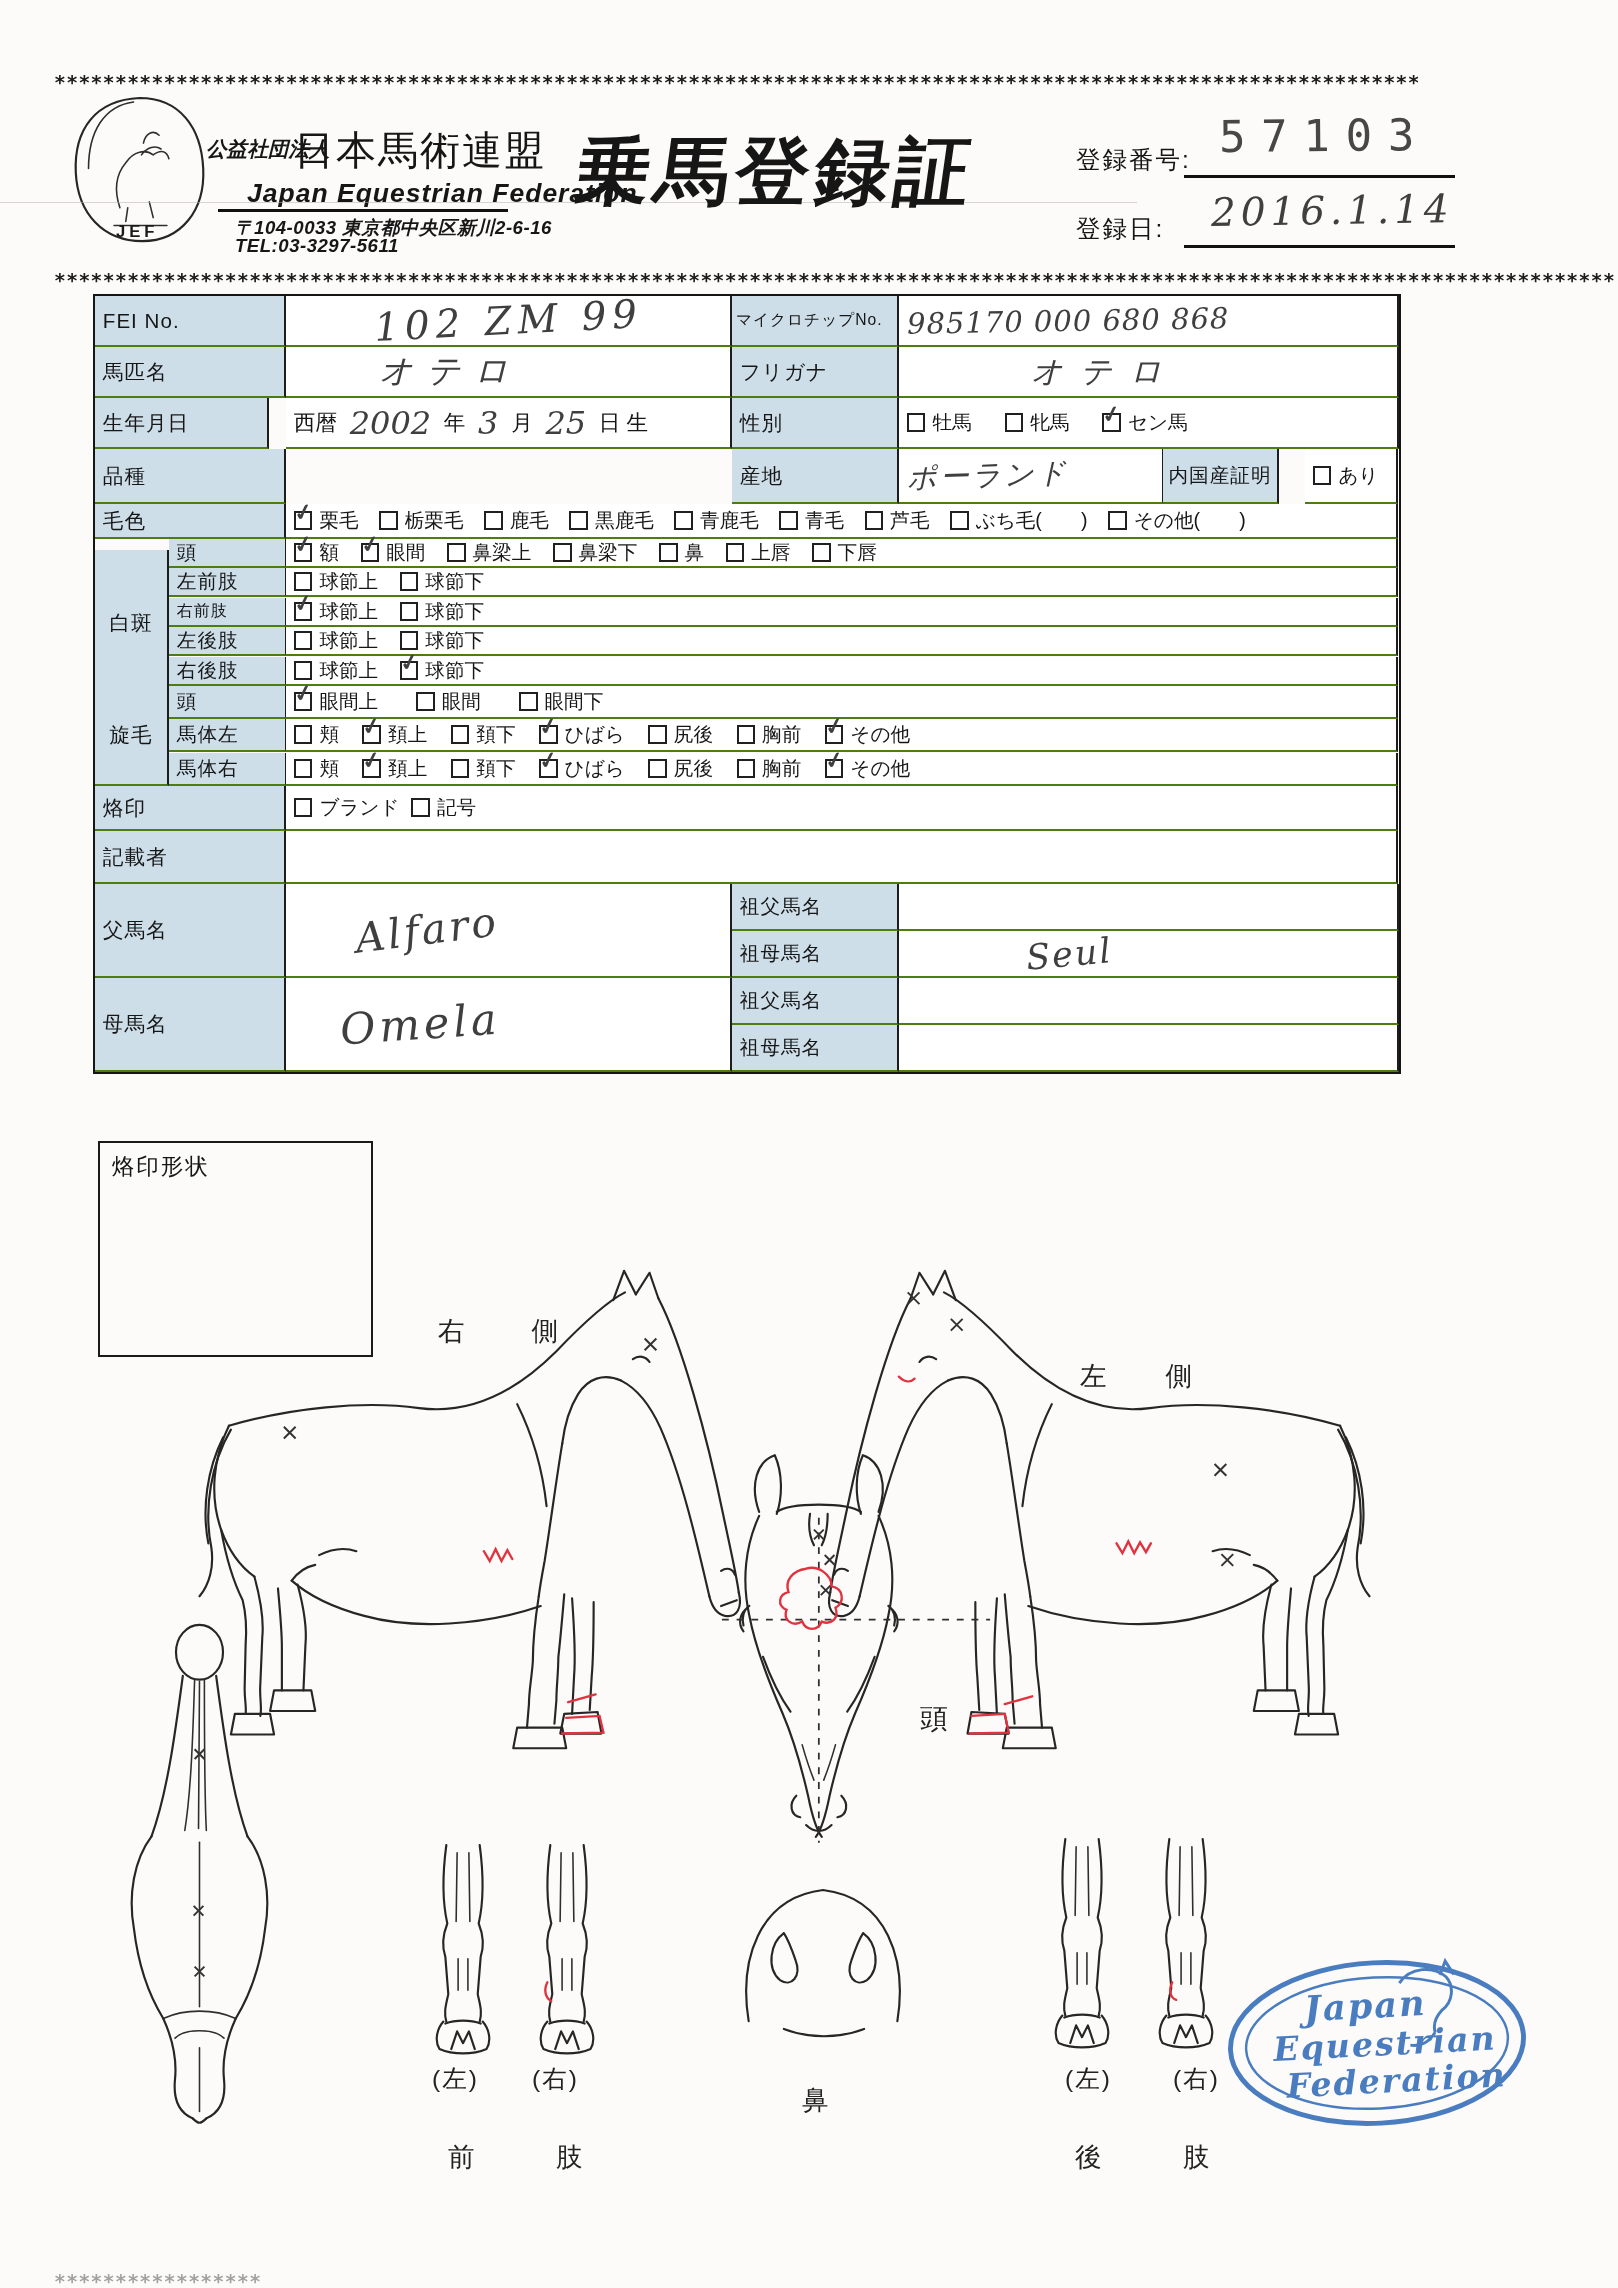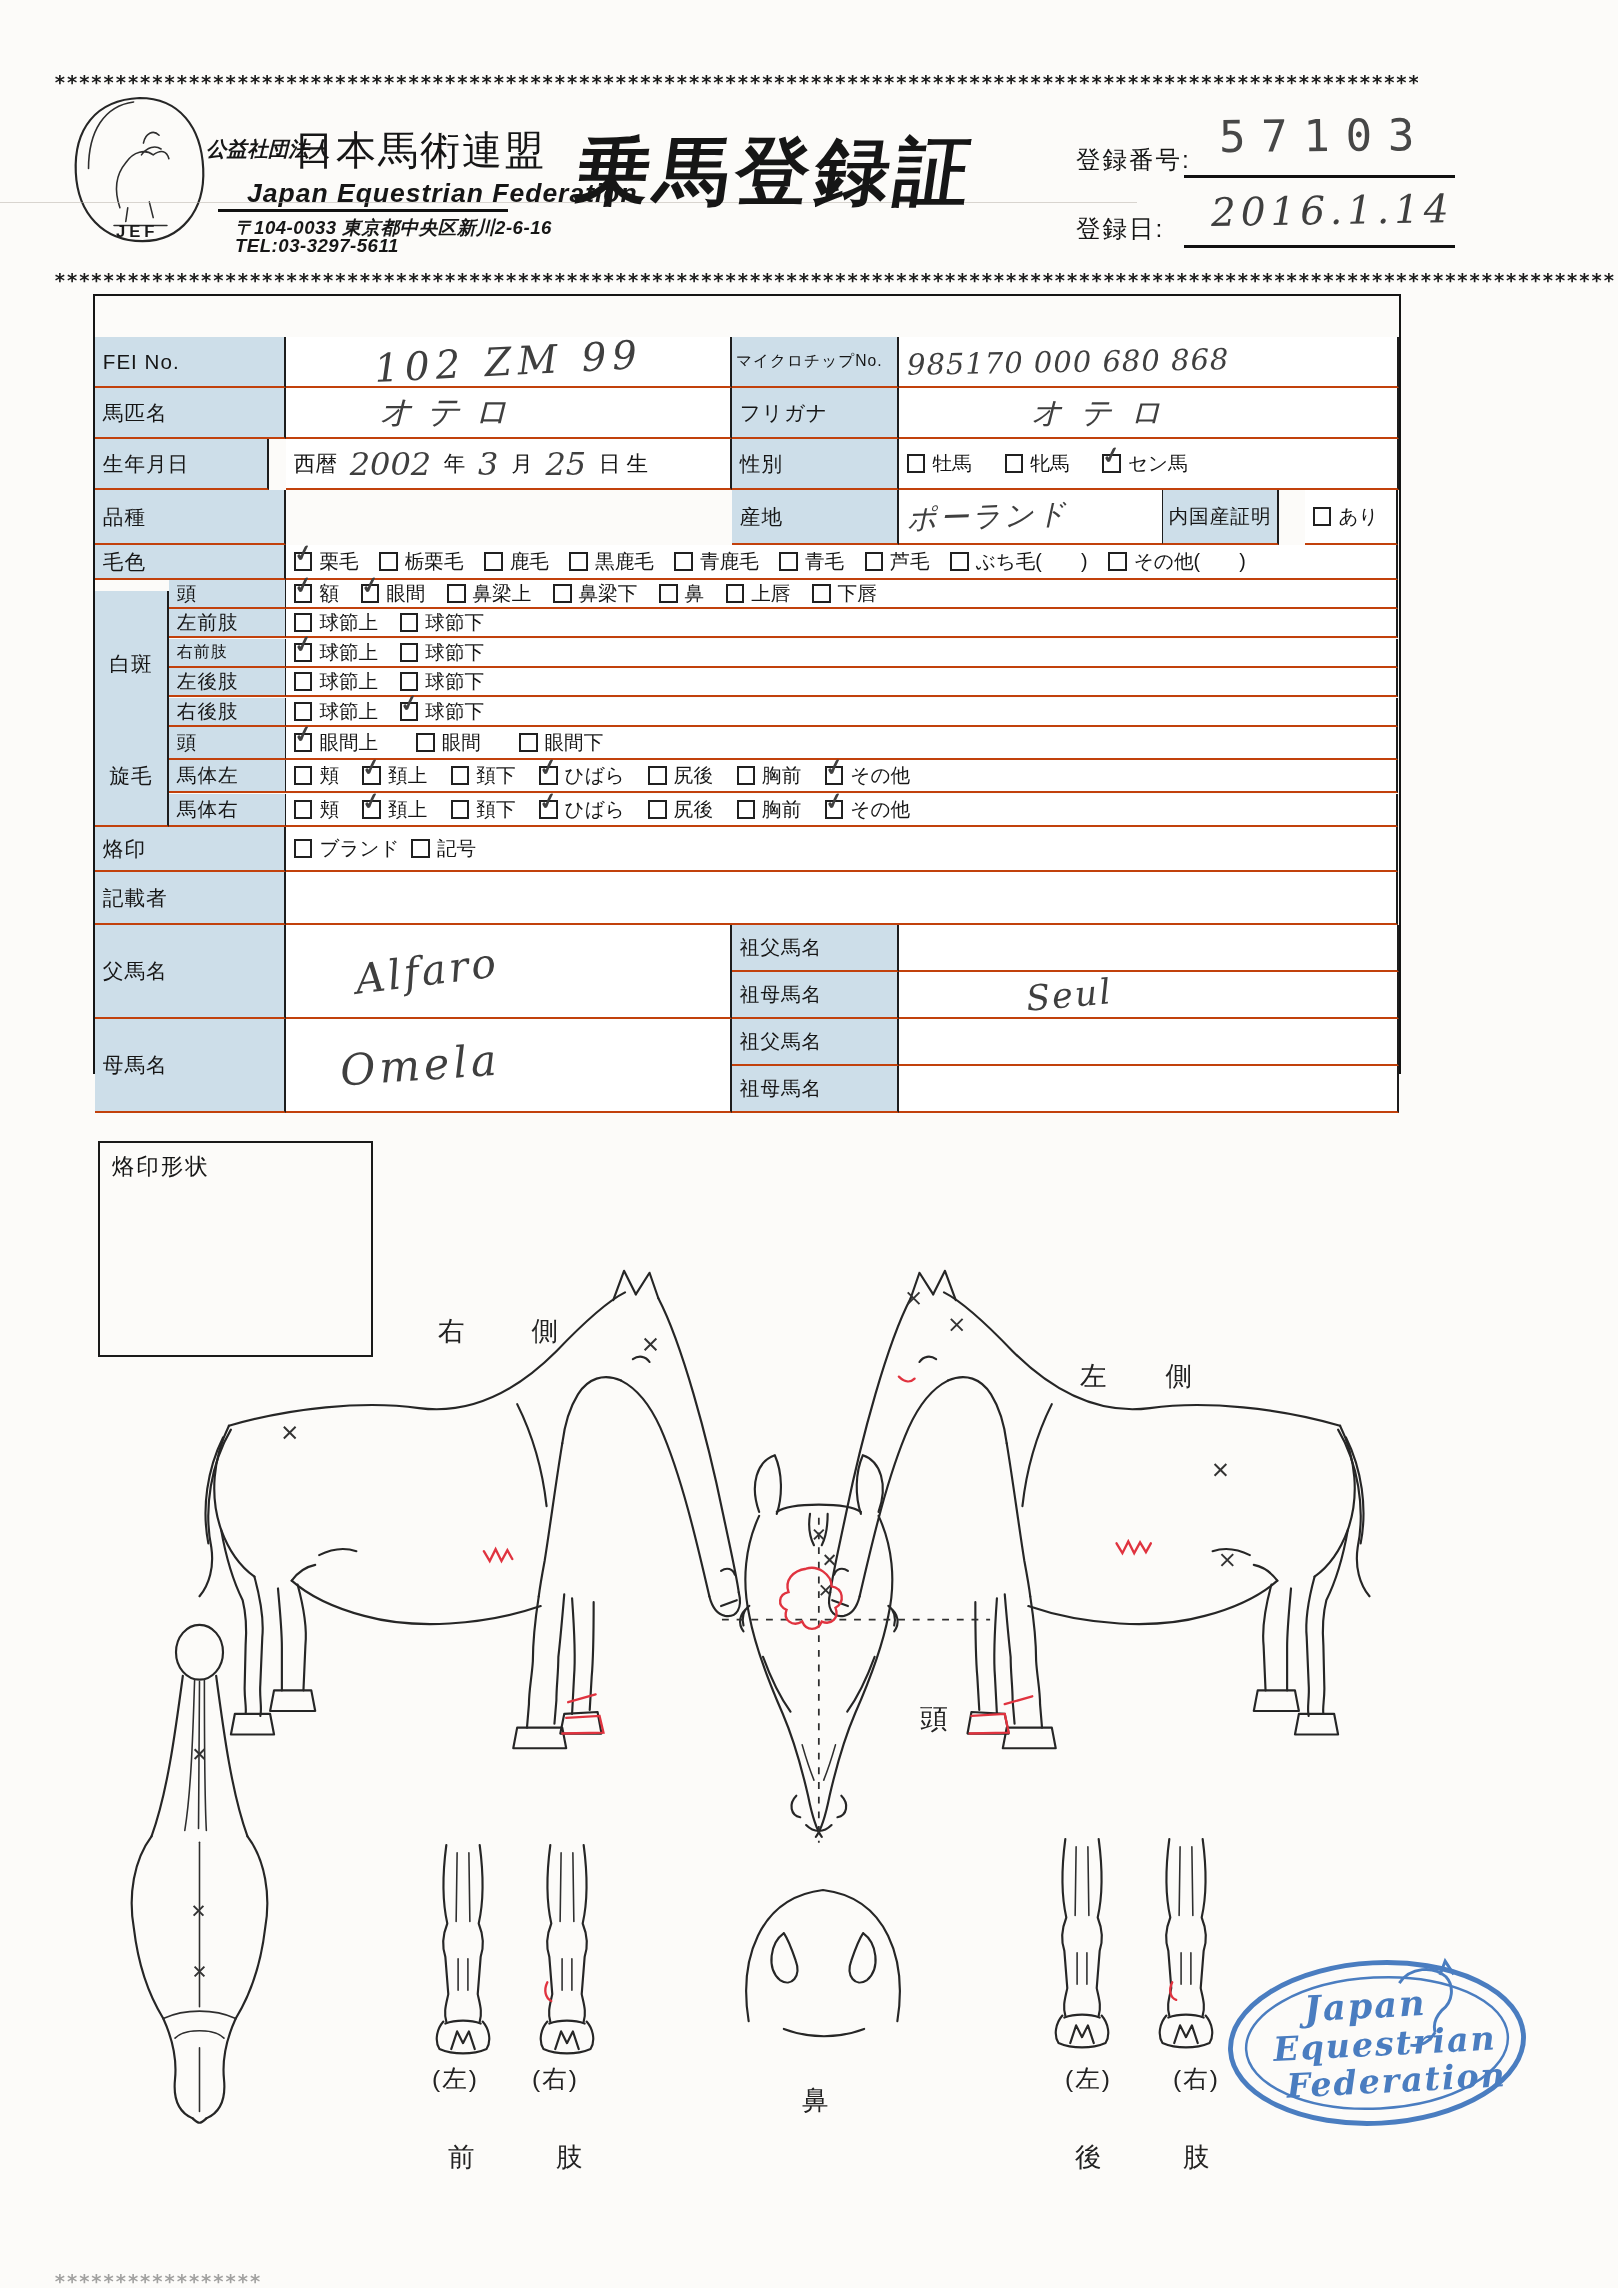--- a/index.html
+++ b/index.html
@@ -15,22 +15,22 @@
   .addr{font-size:18.6px;font-style:italic;font-weight:bold;letter-spacing:0.5px;}
   .doc-title{font-size:74px;font-weight:900;letter-spacing:5.9px;transform:skewX(-8deg);}
   .reglabel{font-size:24.5px;letter-spacing:2px;}
   .stampnum{font-family:"DejaVu Sans Mono",monospace;font-size:44px;letter-spacing:15.7px;color:#474747;
             transform:rotate(-0.5deg);}
   .hand{color:var(--pencil,#3f3f3f);font-family:"DejaVu Serif",serif;font-style:italic;}
   .rule{position:absolute;background:#111;}
   .faintrule{position:absolute;background:#b9b4ad;opacity:.55;}
   
   #regtable{position:absolute;left:93px;top:294px;width:1304px;height:776px;border:2.9px solid #151515;box-sizing:content-box;}
-  .cell{position:absolute;box-sizing:border-box;border-right:2px solid #1d1d1d;border-bottom:2px solid #c2410c;
-        display:flex;align-items:center;font-size:20.6px;padding:0 7.8px;overflow:visible;background:#fff;margin-top:41px;}
+  .cell{position:absolute;box-sizing:border-box;border-right:2px solid #1d1d1d;border-bottom:2px solid #4d7c0f;
+        display:flex;align-items:center;font-size:20.6px;padding:0 7.8px;overflow:visible;background:#fff;}
   .lab{background:var(--label-bg,#cddee9);letter-spacing:1px;}
   .opt{display:inline-flex;align-items:center;gap:6.9px;white-space:nowrap;}
   .cb{width:14.7px;height:14.7px;border:2px solid #202020;position:relative;flex:0 0 auto;background:#fff;}
   .cb.checked::after{content:"✓";position:absolute;left:-2px;top:-13.7px;font-size:22.5px;font-weight:bold;
                      color:var(--pencil,#3f3f3f);transform:rotate(-12deg);}
   .optlab{font-size:19.6px;}
   .printed{font-size:21.6px;}
   
   svg{overflow:visible;}
   .ink{fill:none;stroke:#262626;stroke-width:2.2;stroke-linecap:round;stroke-linejoin:round;}

